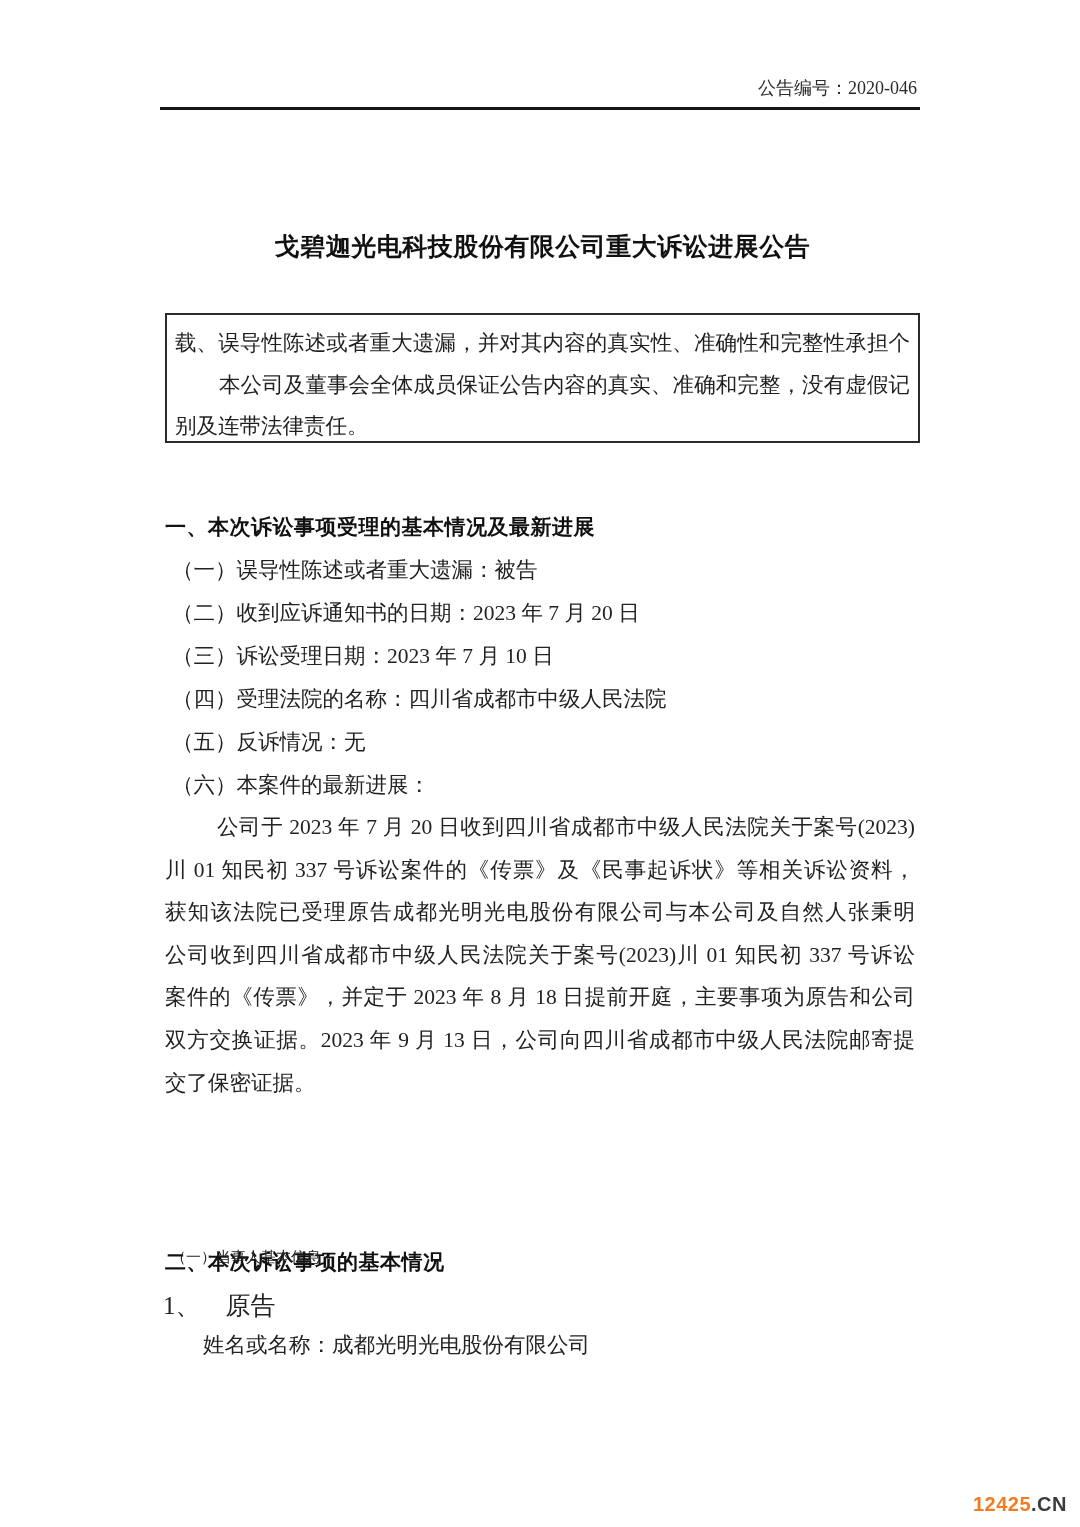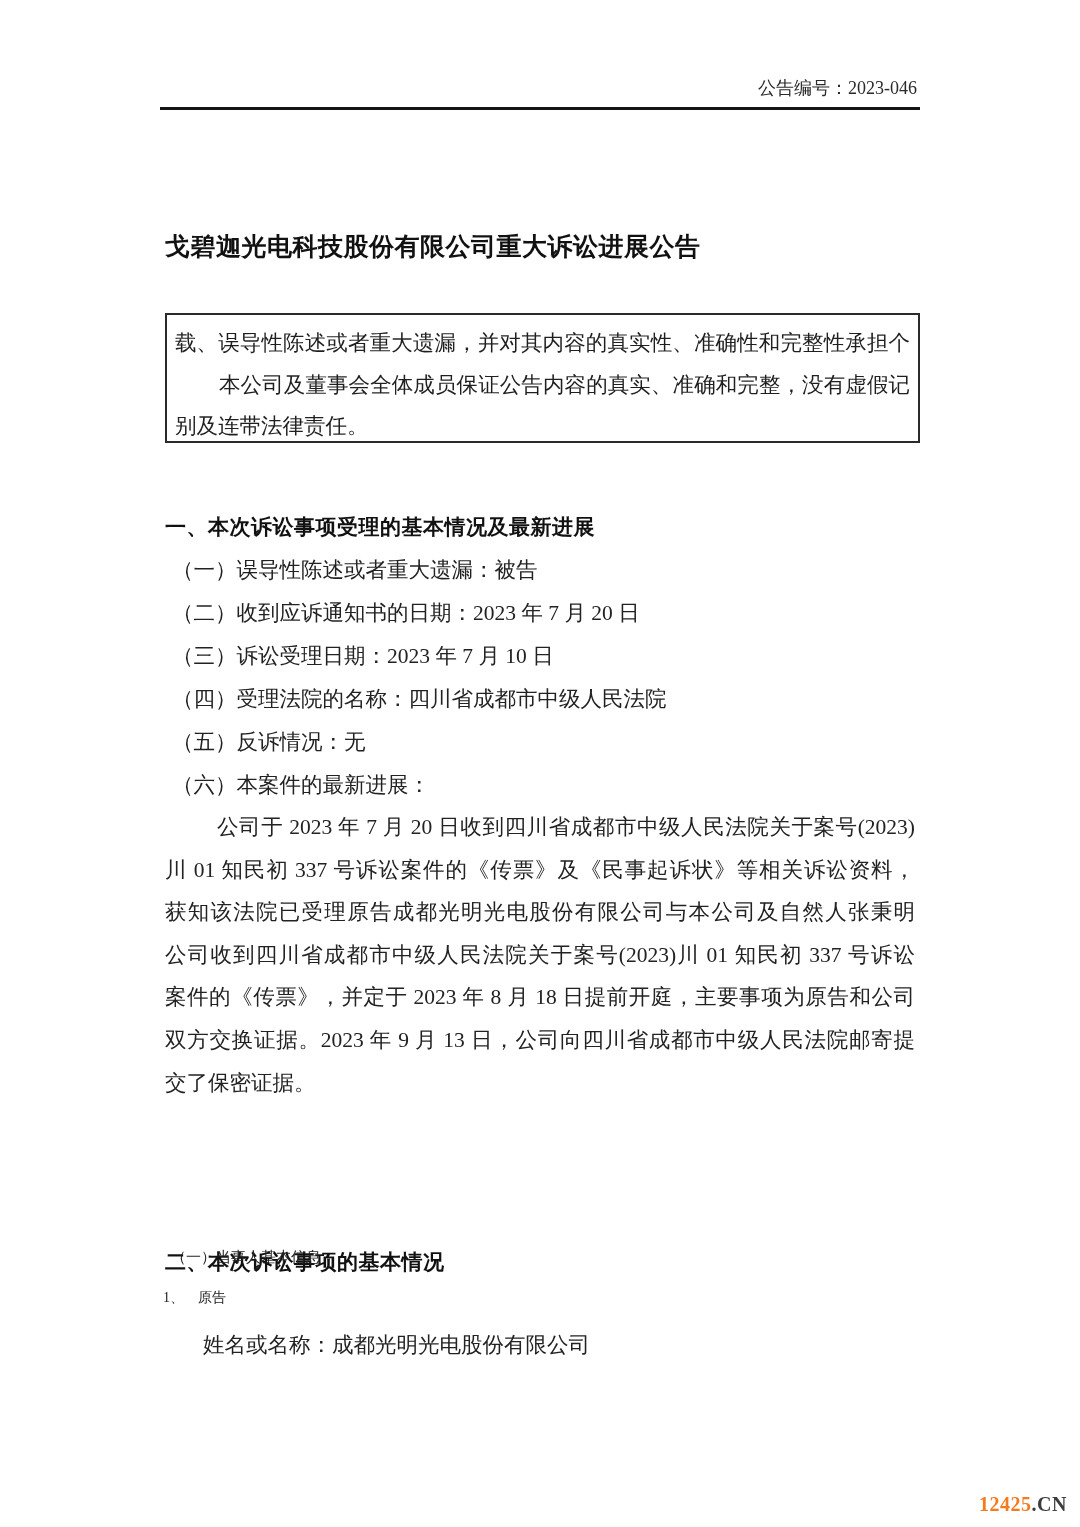--- a/index.html
+++ b/index.html
@@ -35,21 +35,21 @@
     display: flex;
     justify-content: space-between;
     font-size: 21.5px;
     color: #222;
   }
   .doc-title {
     position: absolute;
     top: 230px;
     left: 165px;
     width: 755px;
-    text-align: left;
+    text-align: center;
     font-family: "Liberation Sans", "DejaVu Sans", sans-serif;
     font-weight: bold;
     font-size: 25px;
     letter-spacing: 0.5px;
     color: #111;
   }
   .decl-box {
     position: absolute;
     top: 313px;
     left: 165px;
@@ -106,48 +106,48 @@
     position: absolute;
     top: 1248px;
     left: 171px;
     font-size: 15px;
     color: #222;
   }
   .s2-item {
     position: absolute;
     top: 1289px;
     left: 163px;
-    font-size: 14px;
+    font-size: 25px;
     color: #222;
   }
   .s2-name {
     position: absolute;
     top: 1330px;
     left: 203px;
     font-size: 21.5px;
     color: #222;
   }
   .watermark {
     position: absolute;
     top: 1493px;
     right: 13px;
-    font-family: Liberation Serif, serif;
+    font-family: Liberation Sans, sans-serif;
     font-weight: bold;
     font-size: 20px;
     letter-spacing: 0.5px;
   }
   .wm-num { color: #f47b20; }
   .wm-dom { color: #3c3c3c; }
 </style>
 </head>
 <body>
 
 <div class="page">
 
-  <div class="ann-no">公告编号：2023-046</div>
+  <div class="ann-no">公告编号：2020-046</div>
 
   <div class="rule"></div>
 
 
   <div class="doc-title">戈碧迦光电科技股份有限公司重大诉讼进展公告</div>
 
   <div class="decl-box">
     <div class="decl-line">载、误导性陈述或者重大遗漏，并对其内容的真实性、准确性和完整性承担个</div>
     <div class="decl-line first">本公司及董事会全体成员保证公告内容的真实、准确和完整，没有虚假记</div>
     <div class="decl-line last">别及连带法律责任。</div>

